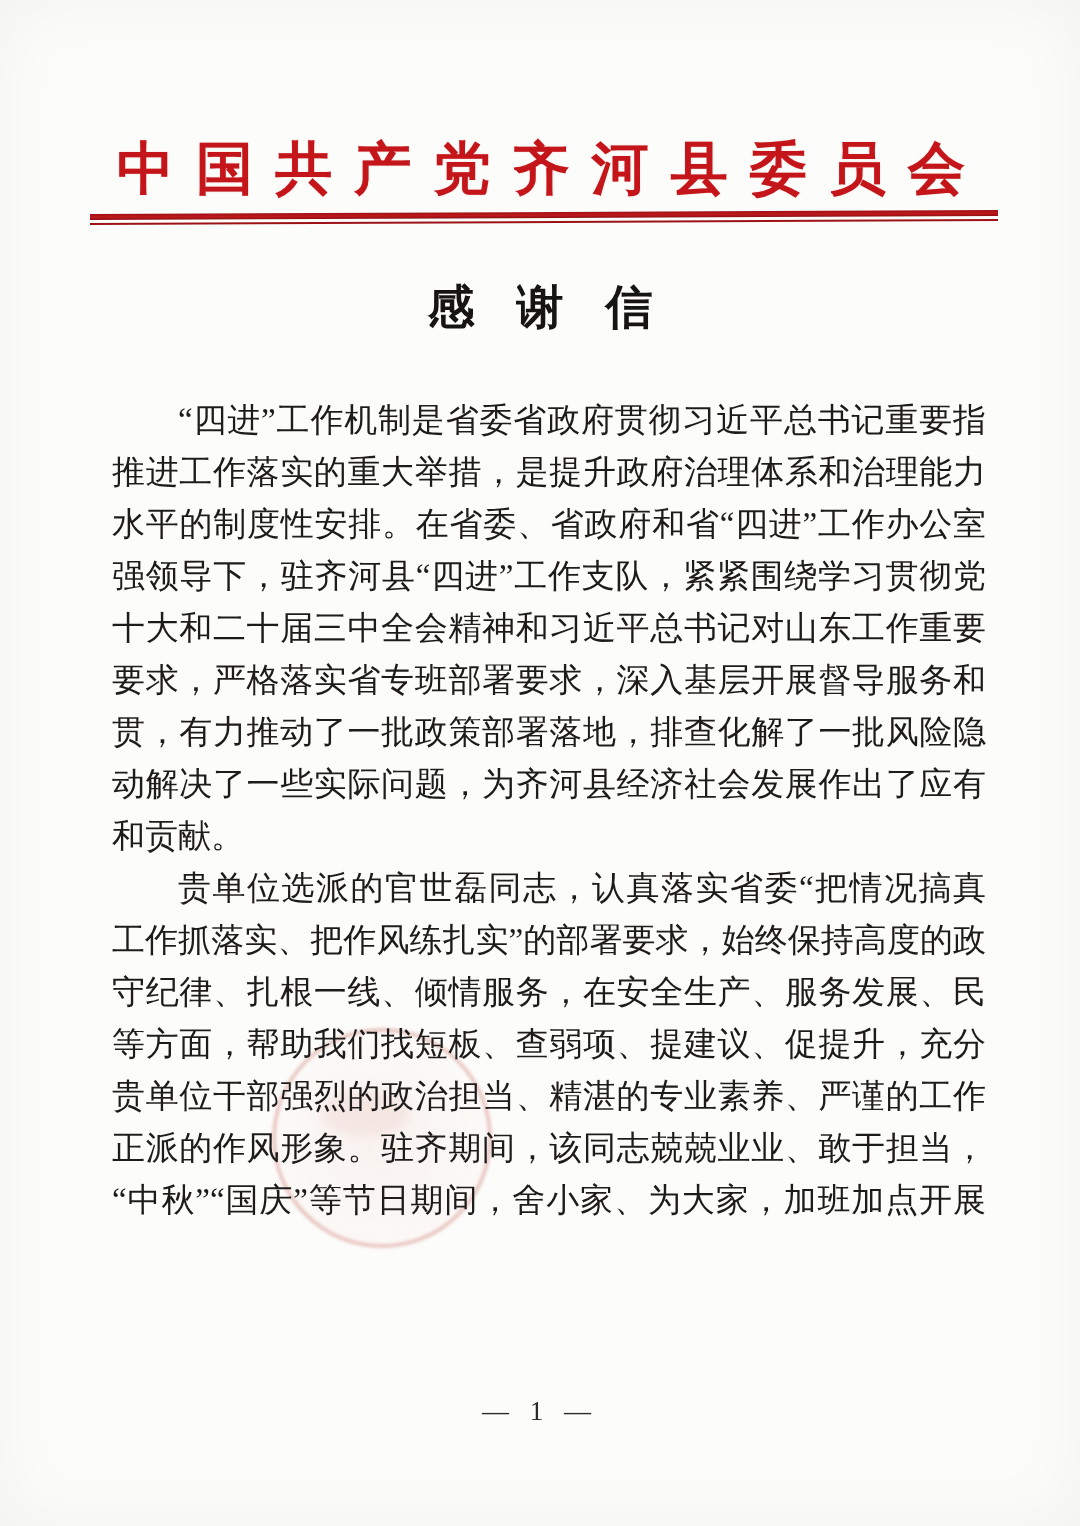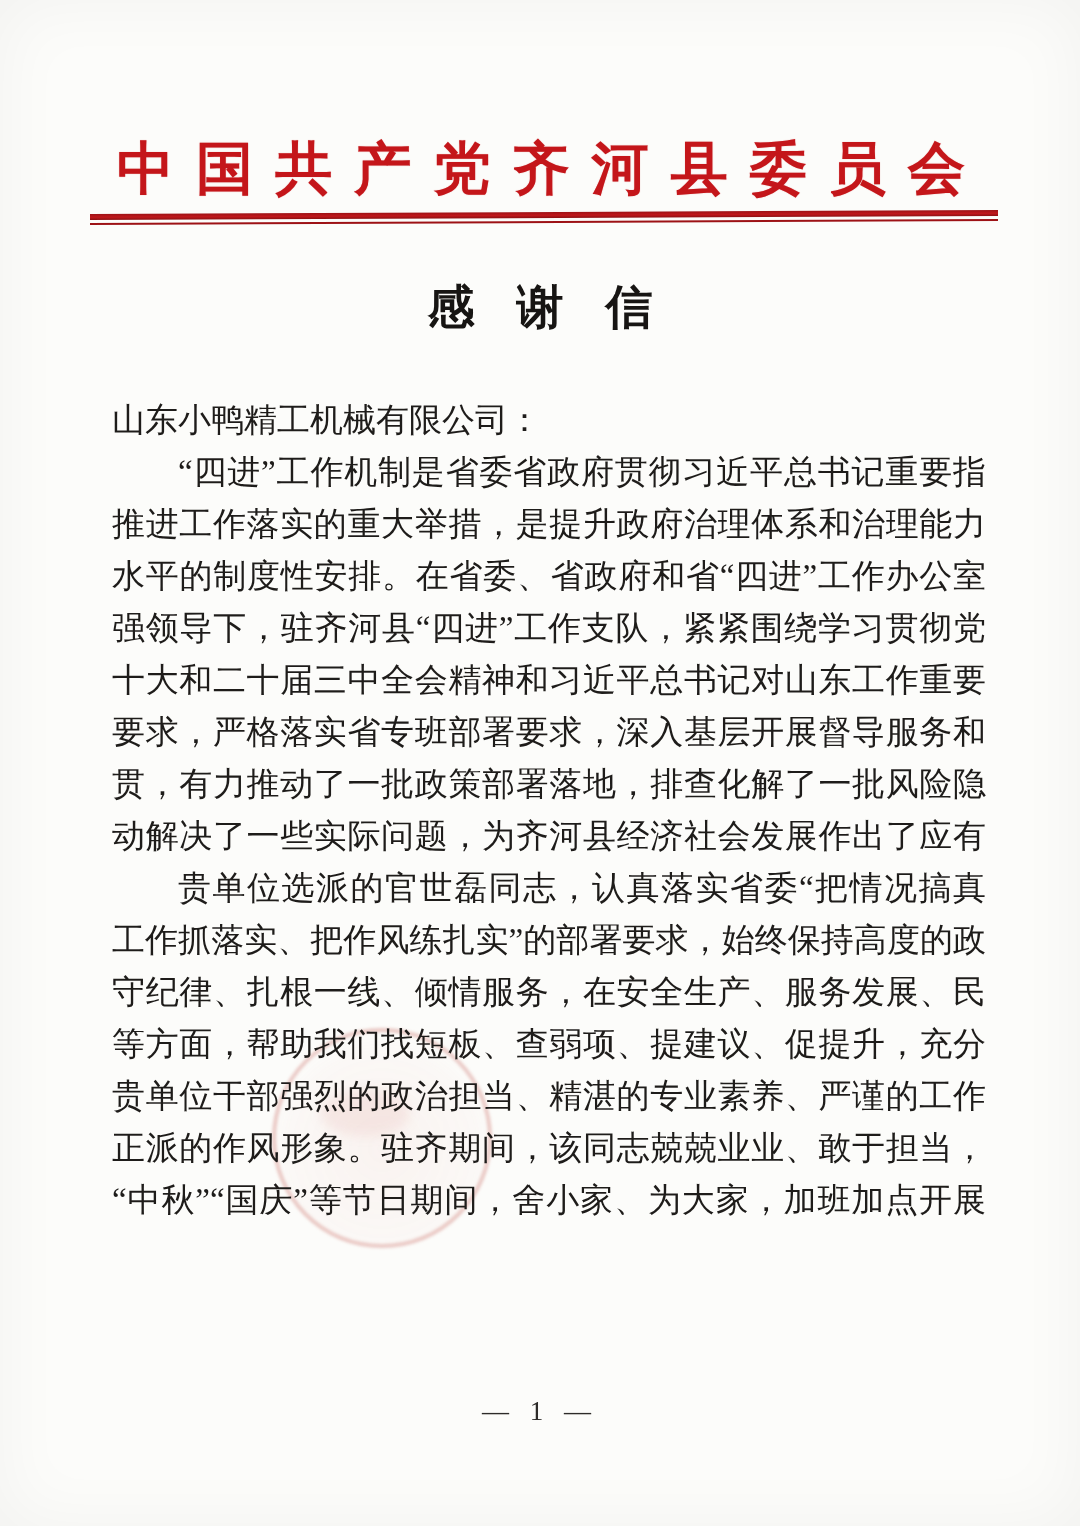--- a/index.html
+++ b/index.html
@@ -151,29 +151,29 @@
   <div class="doc-title">
       <span>感</span>
       <span>谢</span>
       <span>信</span>
     </div>
 
   <div class="seal-ring"></div>
   <div class="seal-smudge"></div>
 
   <div class="body-text">
-      <div class="body-line">山东小鸭精工机械有限公司：</div>
       <div class="body-line indent justify">“四进”工作机制是省委省政府贯彻习近平总书记重要指示、</div>
       <div class="body-line justify">推进工作落实的重大举措，是提升政府治理体系和治理能力现代化</div>
       <div class="body-line justify">水平的制度性安排。在省委、省政府和省“四进”工作办公室的坚</div>
       <div class="body-line justify">强领导下，驻齐河县“四进”工作支队，紧紧围绕学习贯彻党的二</div>
       <div class="body-line justify">十大和二十届三中全会精神和习近平总书记对山东工作重要指示</div>
       <div class="body-line justify">要求，严格落实省专班部署要求，深入基层开展督导服务和政策宣</div>
       <div class="body-line justify">贯，有力推动了一批政策部署落地，排查化解了一批风险隐患，推</div>
       <div class="body-line justify">动解决了一些实际问题，为齐河县经济社会发展作出了应有的努力</div>
+      <div class="body-line">和贡献。</div>
       <div class="body-line indent justify">贵单位选派的官世磊同志，认真落实省委“把情况搞真实、把</div>
       <div class="body-line justify">工作抓落实、把作风练扎实”的部署要求，始终保持高度的政治责</div>
       <div class="body-line justify">守纪律、扎根一线、倾情服务，在安全生产、服务发展、民生保障</div>
       <div class="body-line justify">等方面，帮助我们找短板、查弱项、提建议、促提升，充分展现了</div>
       <div class="body-line justify">贵单位干部强烈的政治担当、精湛的专业素养、严谨的工作态度和</div>
       <div class="body-line justify">正派的作风形象。驻齐期间，该同志兢兢业业、敢于担当，特别是</div>
       <div class="body-line justify">“中秋”“国庆”等节日期间，舍小家、为大家，加班加点开展督</div>
     </div>
 
   <div class="page-number">— 1 —</div>

